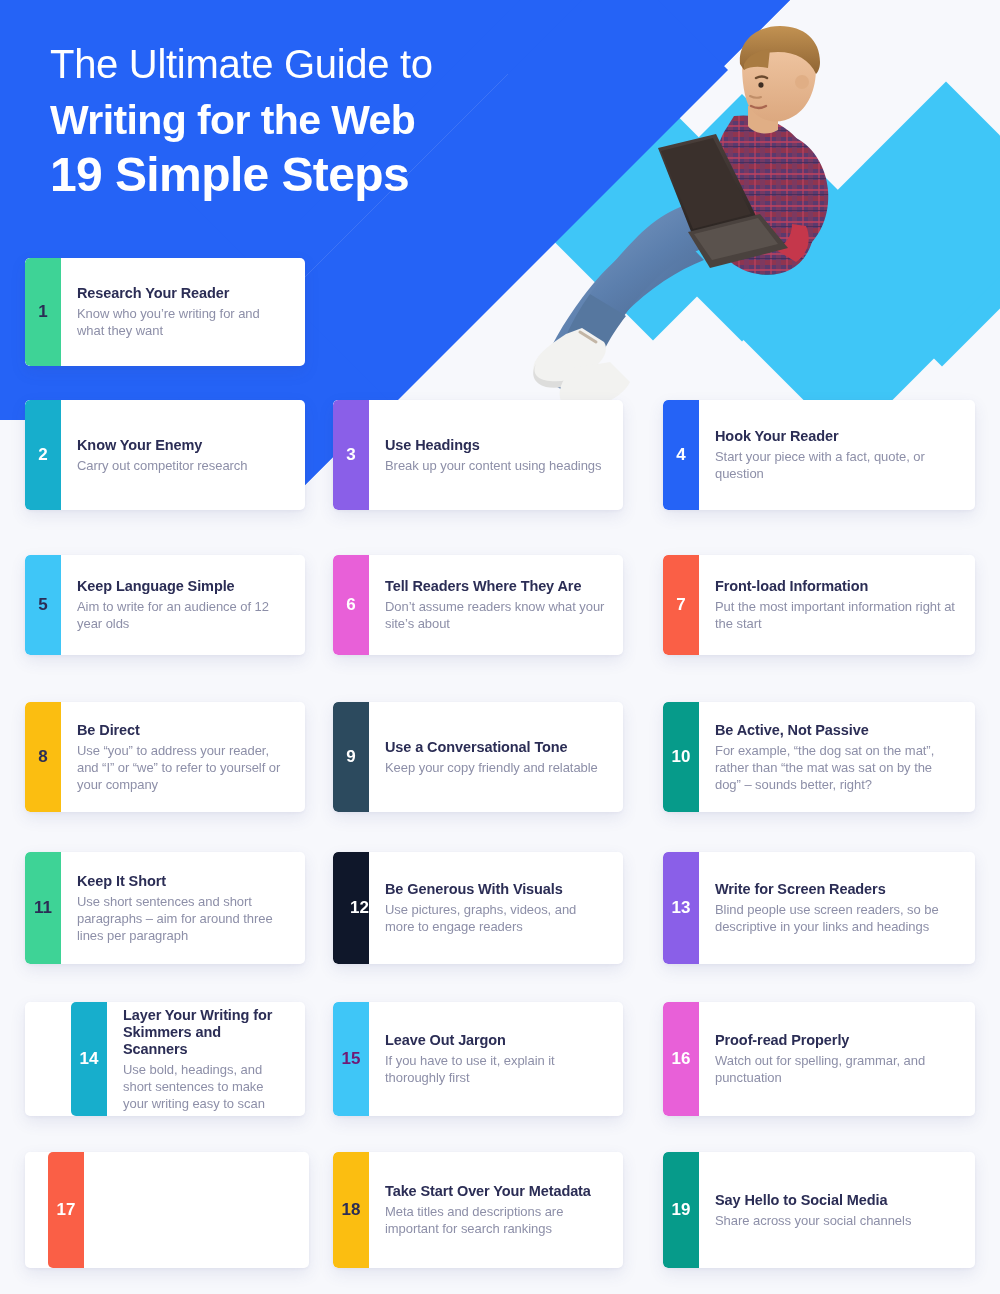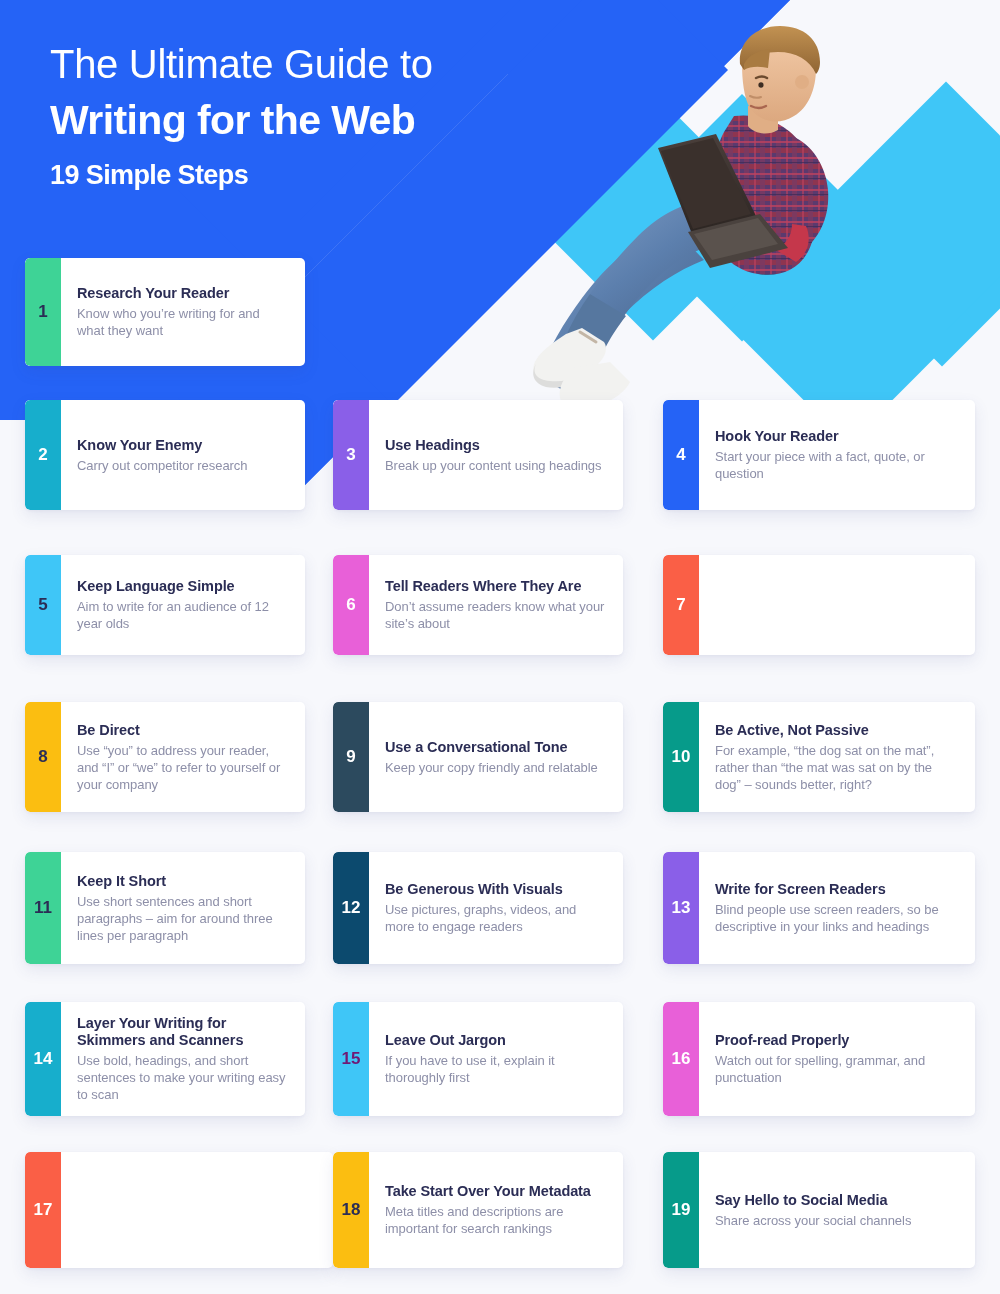--- a/index.html
+++ b/index.html
@@ -20,21 +20,21 @@
   .title-block{position:absolute;left:50px;top:38px;width:560px;z-index:40;}
   .title-line1{
     font-size:40px;line-height:52px;font-weight:300;color:#ffffff;
     letter-spacing:-0.3px;white-space:nowrap;
   }
   .title-line2{
     font-size:41px;line-height:56px;font-weight:bold;color:#ffffff;
     letter-spacing:-0.6px;white-space:nowrap;margin-top:2px;
   }
   .title-line3{
-    font-size:27px;line-height:54px;font-weight:bold;color:#ffffff;
+    font-size:48px;line-height:54px;font-weight:bold;color:#ffffff;
     letter-spacing:-0.6px;white-space:nowrap;
   }
 
   
   .person{position:absolute;left:520px;top:20px;width:380px;height:400px;z-index:30;}
 
   
   .grid{position:absolute;left:0;top:0;width:1000px;height:1294px;z-index:35;}
   .card{
     position:absolute;
@@ -247,20 +247,24 @@
       </div>
       <div class="card-body">
         <p class="card-title">Tell Readers Where They Are</p>
         <p class="card-desc">Don’t assume readers know what your site’s about</p>
       </div>
     </div>
     <div class="card" style="left:663px;top:555px;width:312px;height:100px;">
       <div class="card-num" style="background:#FA5F46;color:#FFFFFF;">
         <span>7</span>
       </div>
+      <div class="card-body">
+        <p class="card-title">Front-load Information</p>
+        <p class="card-desc">Put the most important information right at the start</p>
+      </div>
     </div>
 
     <div class="card" style="left:25px;top:702px;width:280px;height:110px;">
       <div class="card-num" style="background:#FBBE11;color:#2B2D55;">
         <span>8</span>
       </div>
       <div class="card-body">
         <p class="card-title">Be Direct</p>
         <p class="card-desc">Use “you” to address your reader, and “I” or “we” to refer to yourself or your company</p>
       </div>
@@ -287,40 +291,40 @@
     <div class="card" style="left:25px;top:852px;width:280px;height:112px;">
       <div class="card-num" style="background:#3ED396;color:#2B2D55;">
         <span>11</span>
       </div>
       <div class="card-body">
         <p class="card-title">Keep It Short</p>
         <p class="card-desc">Use short sentences and short paragraphs – aim for around three lines per paragraph</p>
       </div>
     </div>
     <div class="card" style="left:333px;top:852px;width:290px;height:112px;">
-      <div class="card-num" style="background:#0c4a6e;color:#FFFFFF;">
+      <div class="card-num" style="background:#0f172a;color:#FFFFFF;justify-content:flex-end;">
         <span>12</span>
       </div>
       <div class="card-body">
         <p class="card-title">Be Generous With Visuals</p>
         <p class="card-desc">Use pictures, graphs, videos, and more to engage readers</p>
       </div>
     </div>
     <div class="card" style="left:663px;top:852px;width:312px;height:112px;">
       <div class="card-num" style="background:#8A5FE8;color:#FFFFFF;">
         <span>13</span>
       </div>
       <div class="card-body">
         <p class="card-title">Write for Screen Readers</p>
         <p class="card-desc">Blind people use screen readers, so be descriptive in your links and headings</p>
       </div>
     </div>
 
     <div class="card" style="left:25px;top:1002px;width:280px;height:114px;">
-      <div class="card-num" style="background:#17AECC;color:#FFFFFF;">
+      <div class="card-num" style="background:#17AECC;color:#FFFFFF;margin-left:46px;">
         <span>14</span>
       </div>
       <div class="card-body">
         <p class="card-title">Layer Your Writing for Skimmers and Scanners</p>
         <p class="card-desc">Use bold, headings, and short sentences to make your writing easy to scan</p>
       </div>
     </div>
     <div class="card" style="left:333px;top:1002px;width:290px;height:114px;">
       <div class="card-num" style="background:#3FC6F7;color:#701a75;">
         <span>15</span>
@@ -333,21 +337,21 @@
     <div class="card" style="left:663px;top:1002px;width:312px;height:114px;">
       <div class="card-num" style="background:#E860D8;color:#FFFFFF;">
         <span>16</span>
       </div>
       <div class="card-body">
         <p class="card-title">Proof-read Properly</p>
         <p class="card-desc">Watch out for spelling, grammar, and punctuation</p>
       </div>
     </div>
 
-    <div class="card" style="left:25px;top:1152px;width:308px;height:116px;">
+    <div class="card" style="left:25px;top:1152px;width:284px;height:116px;padding-left:23px;">
       <div class="card-num" style="background:#FA5F46;color:#FFFFFF;">
         <span>17</span>
       </div>
     </div>
     <div class="card" style="left:333px;top:1152px;width:290px;height:116px;">
       <div class="card-num" style="background:#FBBE11;color:#2B2D55;align-items:center;">
         <span>18</span>
       </div>
       <div class="card-body">
         <p class="card-title">Take Start Over Your Metadata</p>

